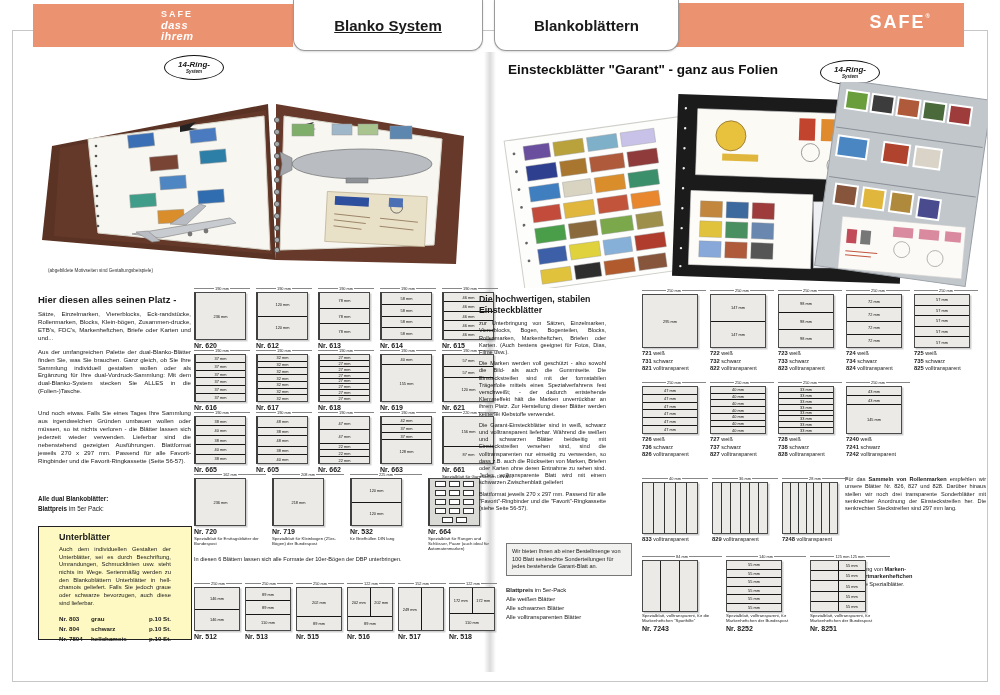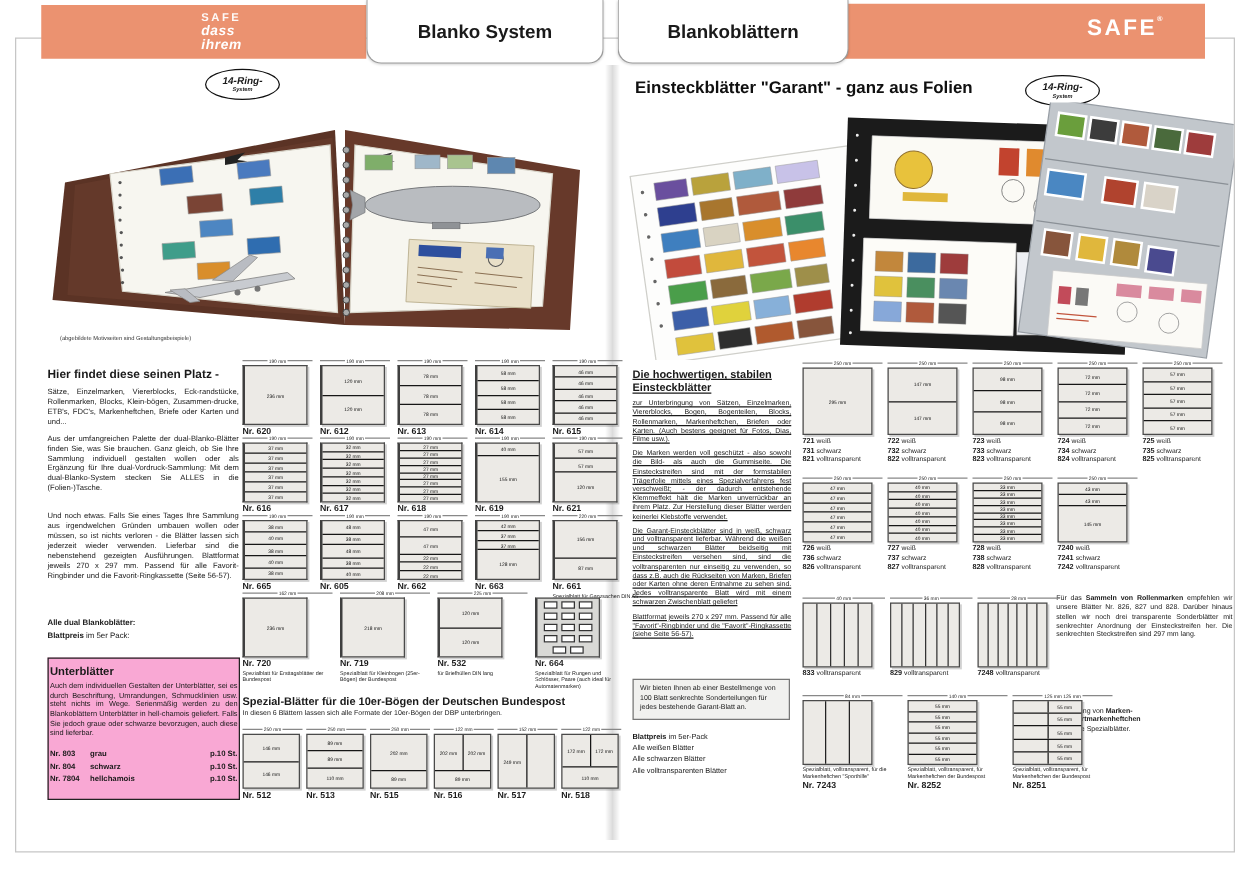--- a/index.html
+++ b/index.html
@@ -11,21 +11,21 @@
   
   .banner{position:absolute;top:4px;height:43px;background:#eb9270;}
   .banner-left{left:33px;width:260px;}
   .banner-right{left:676px;top:3px;width:288px;height:44px;}
   .logo{position:absolute;left:128px;top:6px;width:88px;text-align:left;color:#fff;line-height:1;}
   .logo .safe-sm{font-size:9px;font-weight:bold;letter-spacing:2px;opacity:.95;margin-bottom:1px;}
   .logo .dp{font-size:11px;font-weight:bold;font-style:italic;letter-spacing:.5px;}
   .tab{position:absolute;top:0;height:50px;background:#fff;border:1px solid #9a9a9a;border-top:none;
        border-radius:0 0 12px 12px;display:flex;align-items:center;justify-content:center;
        font-weight:bold;font-size:15px;box-shadow:0 1px 2px rgba(0,0,0,.15);}
-  .tab-left{left:293px;width:188px;}
+  .tab-left{left:293px;width:188px;text-decoration:underline;}
   .tab-right{left:494px;width:183px;}
   .safe-logo{position:absolute;right:32px;top:10px;color:#fff;font-weight:bold;font-size:18px;
              letter-spacing:2px;line-height:1;}
   .safe-logo sup{font-size:6px;vertical-align:top;}
   .badge{position:absolute;width:58px;height:23px;border:1.6px solid #111;border-radius:50%;
          background:#fff;display:flex;flex-direction:column;align-items:center;justify-content:center;
          font-weight:bold;font-style:italic;line-height:1;}
   .badge .b1{font-size:8px;}
   .badge .b2{font-size:4.5px;margin-top:.5px;}
   .badge-left{left:164px;top:55px;}
@@ -36,21 +36,21 @@
   .photo-r{position:absolute;left:497px;top:82px;width:490px;height:206px;}
   .photo-caption{position:absolute;left:48px;top:268px;font-size:4.6px;color:#333;}
   
   .lcol{position:absolute;left:38px;top:294px;width:153px;}
   .lcol h1{font-size:9.5px;margin:0 0 5px;}
   .lcol p{font-size:6.1px;line-height:1.3;margin:0 0 6px;text-align:justify;}
   .lcol p.gap{margin-top:14px;}
   .lprice{position:absolute;left:38px;top:494px;font-size:6.3px;line-height:1.55;}
   .lprice .b{font-weight:bold;}
   .ubox{position:absolute;left:38px;top:526px;width:154px;height:114px;border:1.5px solid #222;
-        padding:5px 1px;box-sizing:border-box;background:#f9a8d4;}
+        padding:5px 20px;box-sizing:border-box;background:#fef9c3;}
   .ubox h2{font-size:9px;margin:0 0 4px;}
   .ubox p{font-size:5.9px;line-height:1.3;margin:0 0 7px;text-align:justify;}
   .urow{display:flex;font-size:6.2px;font-weight:bold;line-height:1.6;}
   .urow .nr{width:32px;}
   .urow .nm{flex:1;}
   
   .grow{display:flex;gap:6px;height:62px;}
   .card{flex:none;}
   .dim{display:flex;align-items:center;gap:1px;height:5px;margin-bottom:1px;}
   .dim::before,.dim::after{content:"";flex:1;height:1px;background:#888;}
@@ -81,21 +81,21 @@
   .spezial-head{position:absolute;left:194px;top:556px;width:300px;}
   .spezial-head h3{font-size:8.8px;margin:0 0 2px;}
   .spezial-head div{font-size:5.6px;}
   #rgrid{position:absolute;left:642px;top:288px;width:346px;}
   #rgrid .grow{gap:4px;}
   .rrow1{height:92px;}
   .rrow2{height:96px;}
   .rrow3{height:78px;}
   .rrow4{height:96px;}
   
-  .rcol{position:absolute;left:506px;top:294px;width:127px;text-decoration:underline;}
+  .rcol{position:absolute;left:479px;top:294px;width:127px;}
   .rcol h1{font-size:8.8px;margin:0 0 5px;line-height:1.2;}
   .rcol p{font-size:5.6px;line-height:1.29;margin:0 0 4px;text-align:justify;}
   .offer-box{position:absolute;left:506px;top:543px;width:126px;border:1px solid #777;background:#f1f1ef;
              padding:4px 5px;box-sizing:border-box;font-size:5.6px;line-height:1.35;}
   .rprice{position:absolute;left:506px;top:586px;font-size:5.9px;line-height:1.55;}
   .rollen-text{position:absolute;left:845px;top:476px;width:141px;font-size:5.6px;line-height:1.3;text-align:justify;}
   .heftchen-text{position:absolute;left:818px;top:566px;width:108px;font-size:5.6px;line-height:1.3;}
 </style>
 </head>
 <body>
@@ -313,21 +313,21 @@
       <circle cx="448" cy="172" r="8" fill="none" stroke="#999" stroke-width=".7"></circle>
       <rect x="358" y="150" width="10" height="14" fill="#c24b5a"></rect>
         <rect x="372" y="150" width="10" height="14" fill="#777"></rect>
       <line x1="358" y1="172" x2="390" y2="172" stroke="#c2543c" stroke-width="1"></line>
       <line x1="358" y1="176" x2="384" y2="176" stroke="#c2543c" stroke-width="1"></line>
     </g>
   </g>
 </svg>
 
 <div class="lcol">
-  <h1>Hier findet diese seinen Platz -</h1>
+  <h1>Hier diesen alles seinen Platz -</h1>
   <p>Sätze, Einzelmarken, Viererblocks, Eck-randstücke, Rollenmarken, Blocks, Klein-bögen, Zusammen-drucke, ETB's, FDC's, Markenheftchen, Briefe oder Karten und und...</p>
   <p>Aus der umfangreichen Palette der dual-Blanko-Blätter finden Sie, was Sie brauchen. Ganz gleich, ob Sie Ihre Sammlung individuell gestalten wollen oder als Ergänzung für Ihre dual-Vordruck-Sammlung: Mit dem dual-Blanko-System stecken Sie ALLES in die (Folien-)Tasche.</p>
   <p class="gap">Und noch etwas. Falls Sie eines Tages Ihre Sammlung aus irgendwelchen Gründen umbauen wollen oder müssen, so ist nichts verloren - die Blätter lassen sich jederzeit wieder verwenden. Lieferbar sind die nebenstehend gezeigten Ausführungen. Blattformat jeweils 270 x 297 mm. Passend für alle Favorit-Ringbinder und die Favorit-Ringkassette (Seite 56-57).</p>
 </div>
 <div class="lprice">
   <div class="b">Alle dual Blankoblätter:</div>
   <div><span class="b">Blattpreis</span><span> im 5er Pack:</span></div>
 </div>
 
 <div class="ubox">
@@ -734,21 +734,20 @@
             <div class="slot"></div>
           </div>
         </div>
         <div class="nrlab">Nr. 664</div>
         <div class="cap">Spezialblatt für Rungen und Schlösser, Paare (auch ideal für Automatenmarken)</div>
       </div>
     </div>
 </div>
 
 <div class="spezial-head">
-  <h3>Spezial-Blätter für die 10er-Bögen der Deutschen Bundespost</h3>
   <div>In diesen 6 Blättern lassen sich alle Formate der 10er-Bögen der DBP unterbringen.</div>
 </div>
 <div id="lgrid2">
   <div class="grow" id="lrow5">
       <div class="card" style="width: 48px;">
         <div class="dim">
           <span>250 mm</span>
         </div>
         <div class="diag" style="width: 46px; height: 44px;">
           <div class="pocket" style="height: 50%;">

